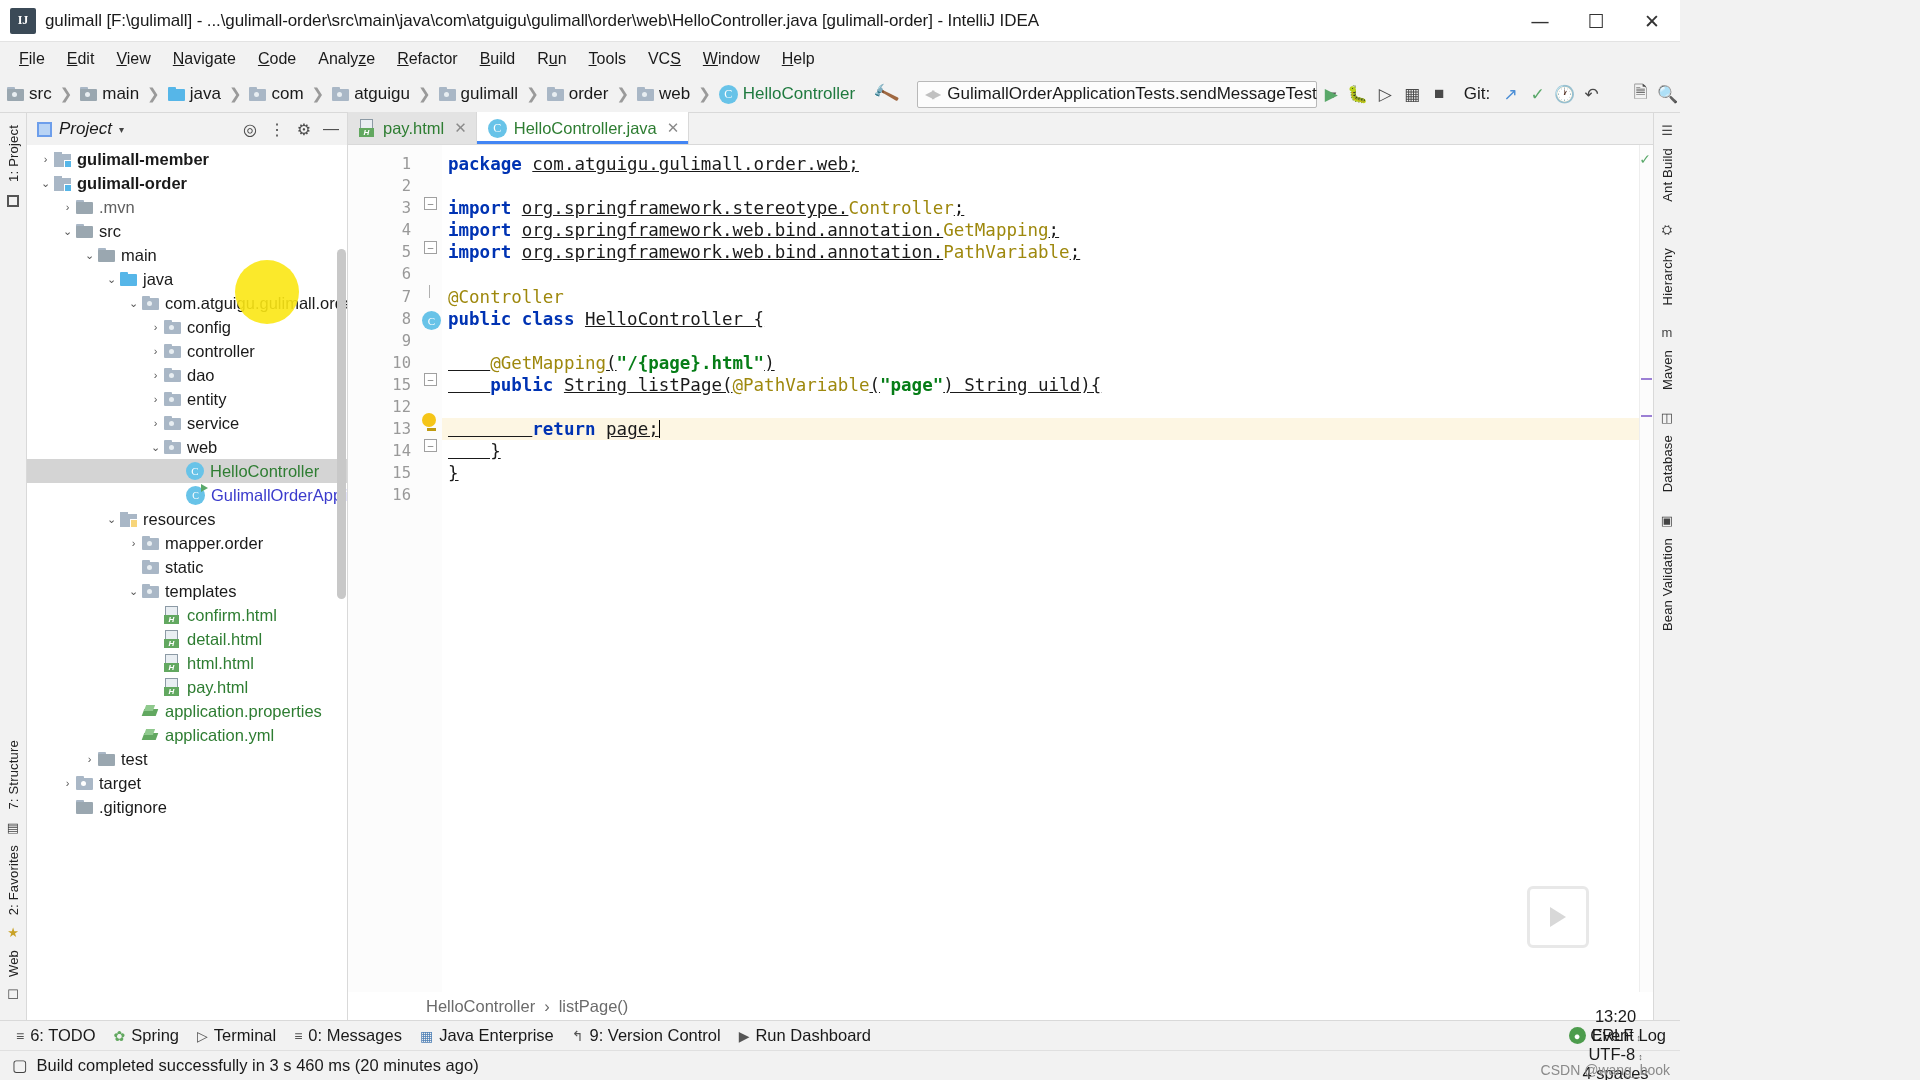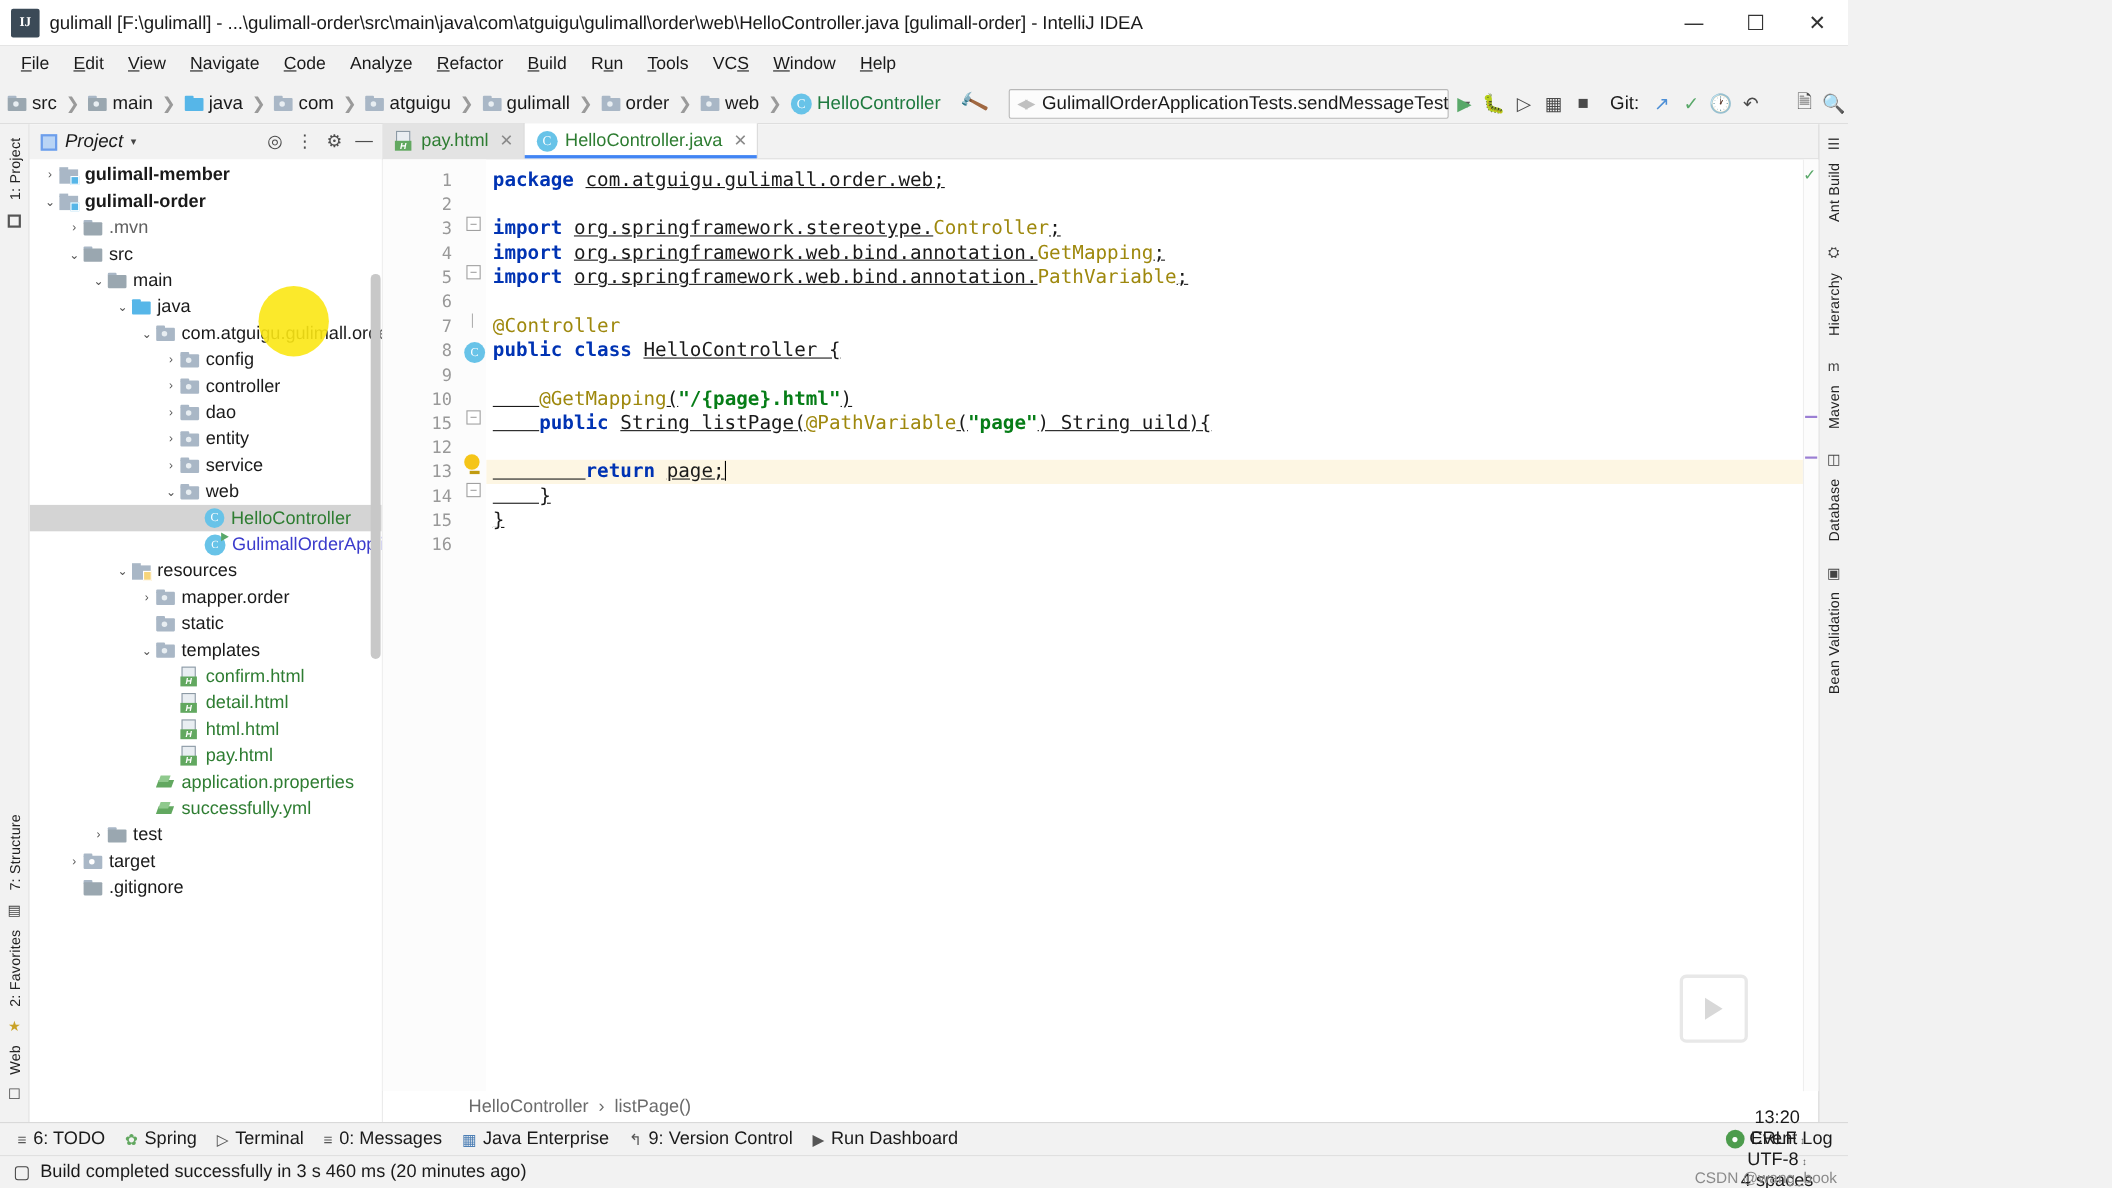--- a/index.html
+++ b/index.html
@@ -524,21 +524,21 @@
           <div class="trow">
             <span style="width:98px;flex:0 0 98px"></span>
             <span class="twist"></span>
             <span class="yml-ic"></span>
             <span class="tlabel t-green">application.properties</span>
           </div>
           <div class="trow">
             <span style="width:98px;flex:0 0 98px"></span>
             <span class="twist"></span>
             <span class="yml-ic"></span>
-            <span class="tlabel t-green">successfully.yml</span>
+            <span class="tlabel t-green">application.yml</span>
           </div>
           <div class="trow">
             <span style="width:54px;flex:0 0 54px"></span>
             <span class="twist">›</span>
             <span class="folder-ic src"></span>
             <span class="tlabel ">test</span>
           </div>
           <div class="trow">
             <span style="width:32px;flex:0 0 32px"></span>
             <span class="twist">›</span>

